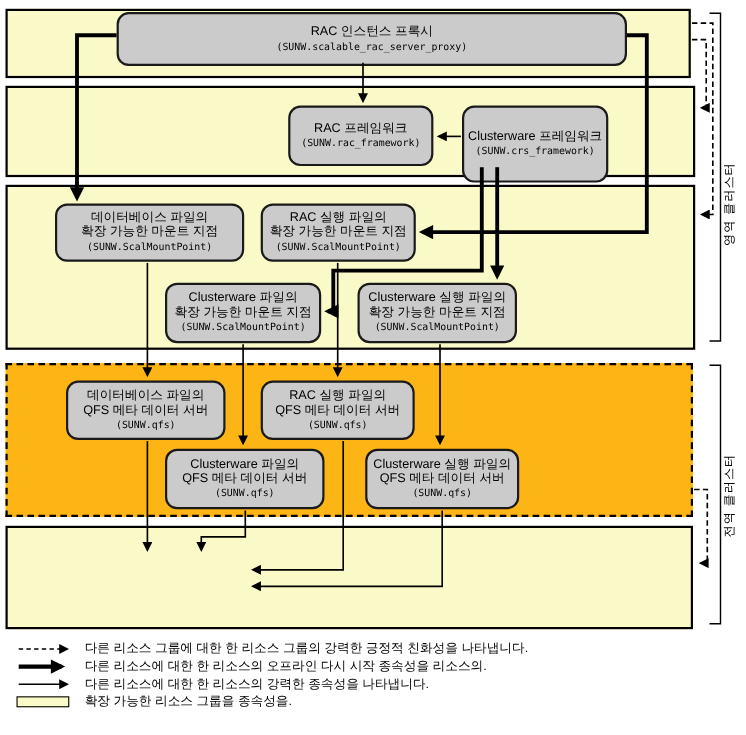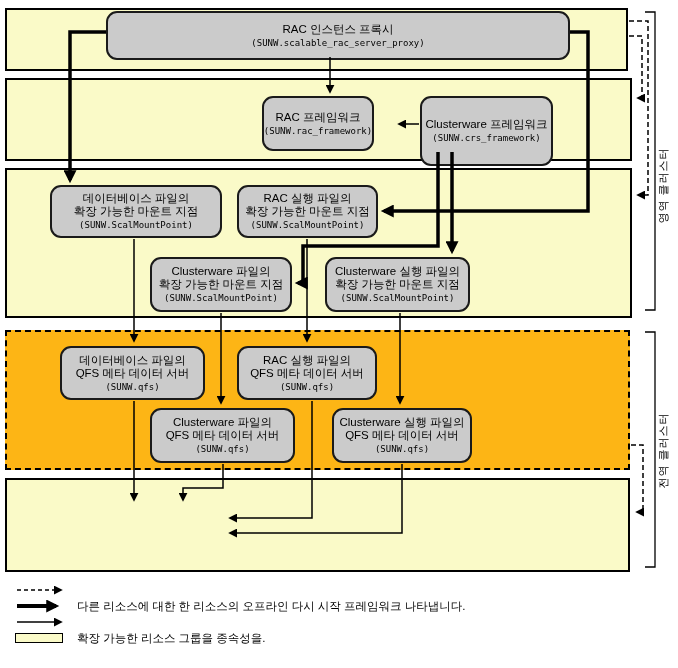--- a/index.html
+++ b/index.html
@@ -32,21 +32,21 @@
   <div class="band" style="left:5px;top:8px;width:623px;height:63px;"></div>
   <div class="band" style="left:5px;top:78px;width:627px;height:83px;"></div>
   <div class="band" style="left:5px;top:168px;width:627px;height:150px;"></div>
   <div class="band failover" style="left:5px;top:330px;width:625px;height:140px;"></div>
   <div class="band" style="left:5px;top:478px;width:625px;height:94px;"></div>
 
   <div class="gbox" style="left:106px;top:11px;width:464px;height:49px;">
     <div class="bt">RAC 인스턴스 프록시</div>
     <div class="bm">(SUNW.scalable_rac_server_proxy)</div>
   </div>
-  <div class="gbox" style="left:262px;top:96px;width:112px;height:55px;">
+  <div class="gbox" style="left:262px;top:96px;width:132px;height:55px;">
     <div class="bt">RAC 프레임워크</div>
     <div class="bm">(SUNW.rac_framework)</div>
   </div>
   <div class="gbox" style="left:420px;top:96px;width:133px;height:70px;">
     <div class="bt">Clusterware 프레임워크</div>
     <div class="bm">(SUNW.crs_framework)</div>
   </div>
   <div class="gbox" style="left:50px;top:185px;width:172px;height:53px;">
     <div class="bt">데이터베이스 파일의
 확장 가능한 마운트 지점</div>
@@ -133,35 +133,37 @@
   <div class="vlabel" style="left:608px;top:178px;width:110px;">영역 클러스터</div>
   <div class="vlabel" style="left:608px;top:443px;width:110px;">전역 클러스터</div>
 
   <div class="legend">
     <div class="lrow">
       <span class="lsample">
         <svg width="58" height="12">
             <line x1="2" y1="6" x2="46" y2="6" stroke="#000" stroke-width="1.5" stroke-dasharray="4,3" marker-end="url(#mthin)"></line>
           </svg>
       </span>
+      <span class="ltext">다른 리소스 그룹에 대한 한 리소스 그룹의 강력한 긍정적 친화성을 나타냅니다.</span>
     </div>
     <div class="lrow">
       <span class="lsample">
         <svg width="58" height="14">
             <line x1="2" y1="7" x2="41" y2="7" stroke="#000" stroke-width="4" marker-end="url(#mthick)"></line>
           </svg>
       </span>
-      <span class="ltext">다른 리소스에 대한 한 리소스의 오프라인 다시 시작 프레임워크 나타냅니다.</span>
+      <span class="ltext">다른 리소스에 대한 한 리소스의 오프라인 다시 시작 종속성을 리소스의.</span>
     </div>
     <div class="lrow">
       <span class="lsample">
         <svg width="58" height="12">
             <line x1="2" y1="6" x2="46" y2="6" stroke="#000" stroke-width="1.5" marker-end="url(#mthin)"></line>
           </svg>
       </span>
+      <span class="ltext">다른 리소스에 대한 한 리소스의 강력한 종속성을 나타냅니다.</span>
     </div>
     <div class="lrow">
       <span class="lsample">
           <span class="swatch scal"></span>
         </span>
       <span class="ltext">확장 가능한 리소스 그룹을 종속성을.</span>
     </div>
   </div>
 
 </div>

